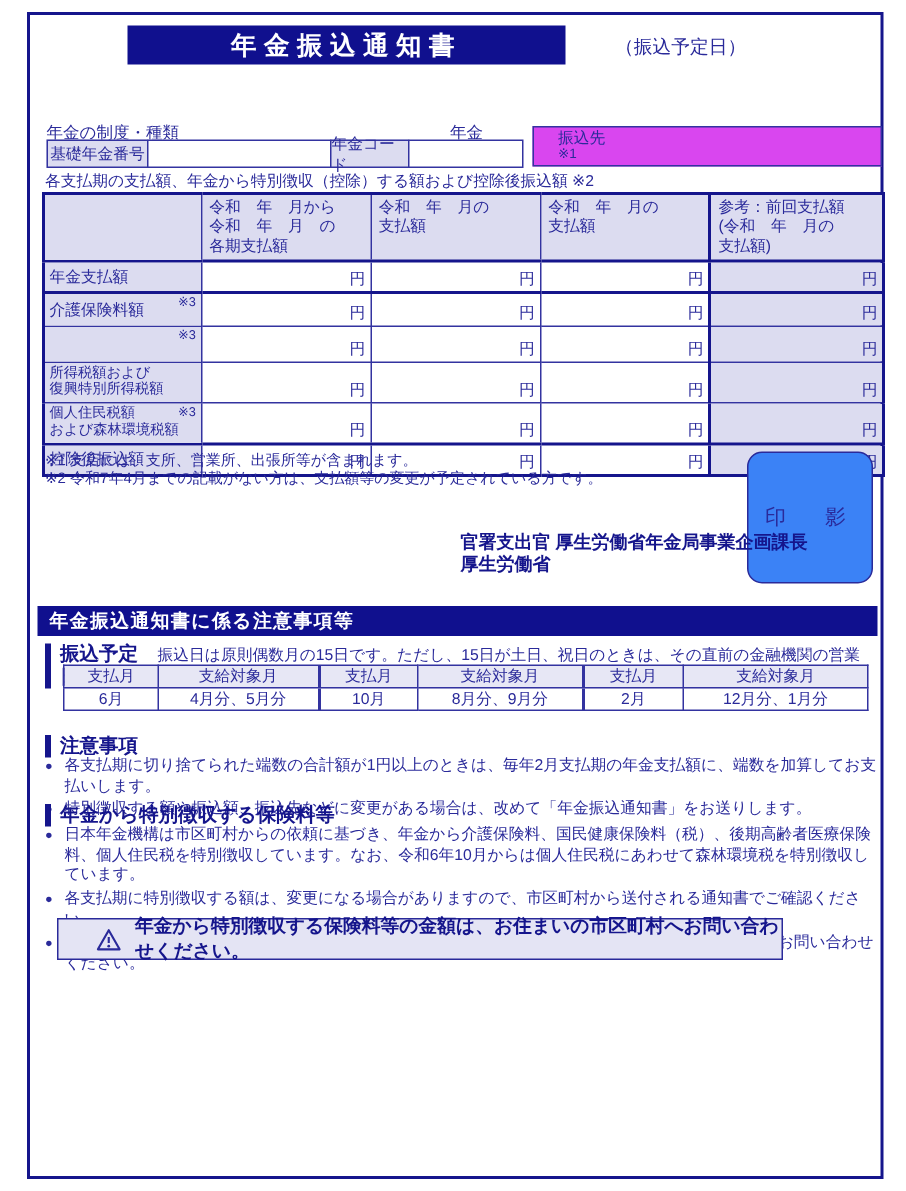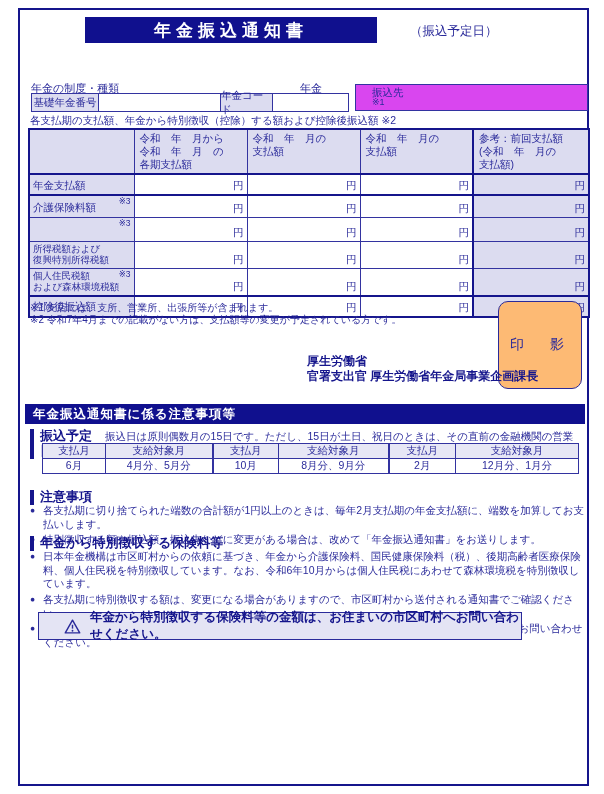--- a/index.html
+++ b/index.html
@@ -66,21 +66,21 @@
   .main-table td.amt{background:#fff;text-align:right;vertical-align:bottom;padding:1px 3px;}
   .main-table td.ref{background:var(--cell);}
   .main-table td.refsep{border-left:2px solid var(--dark);}
   .main-table tr.emph td{border-top:2px solid var(--dark);border-bottom:2px solid var(--dark);}
   .note-sup{position:absolute;top:1px;right:3px;font-size:8.5px;}
 
   .footnotes{left:30px;top:302px;font-size:10px;line-height:1.15;}
 
   .stamp{
     left:498px;top:301px;width:84px;height:88px;
-    border:1.5px solid var(--ink);border-radius:10px;background:#fdba74;
+    border:1.5px solid var(--ink);border-radius:10px;background:#3b82f6;
     display:flex;align-items:center;justify-content:center;
     font-size:14px;letter-spacing:6px;color:var(--ink);
   }
   .issuer{left:307px;top:354px;font-size:12px;font-weight:bold;line-height:1.25;color:var(--dark);}
 
   
   .notice-bar{
     left:25px;top:404px;width:560px;height:20px;
     background:#10108e;color:#fff;font-weight:bold;font-size:12.5px;
     display:flex;align-items:center;padding-left:8px;letter-spacing:1px;
@@ -207,22 +207,22 @@
   </table>
 
   <div class="abs footnotes">
     <div>※1 支店には、支所、営業所、出張所等が含まれます。</div>
     <div>※2 令和7年4月までの記載がない方は、支払額等の変更が予定されている方です。</div>
   </div>
 
   <div class="abs stamp">印　影</div>
 
   <div class="abs issuer">
+    <div>官署支出官 厚生労働省年金局事業企画課長</div>
     <div>厚生労働省</div>
-    <div>官署支出官 厚生労働省年金局事業企画課長</div>
   </div>
 
   <div class="abs notice-bar">年金振込通知書に係る注意事項等</div>
 
   <div class="abs tdate-row">
     <span class="sec-h">振込予定日</span>
     <span class="desc">振込日は原則偶数月の15日です。ただし、15日が土日、祝日のときは、その直前の金融機関の営業日となります。</span>
   </div>
 
   <table class="abs months-table">

